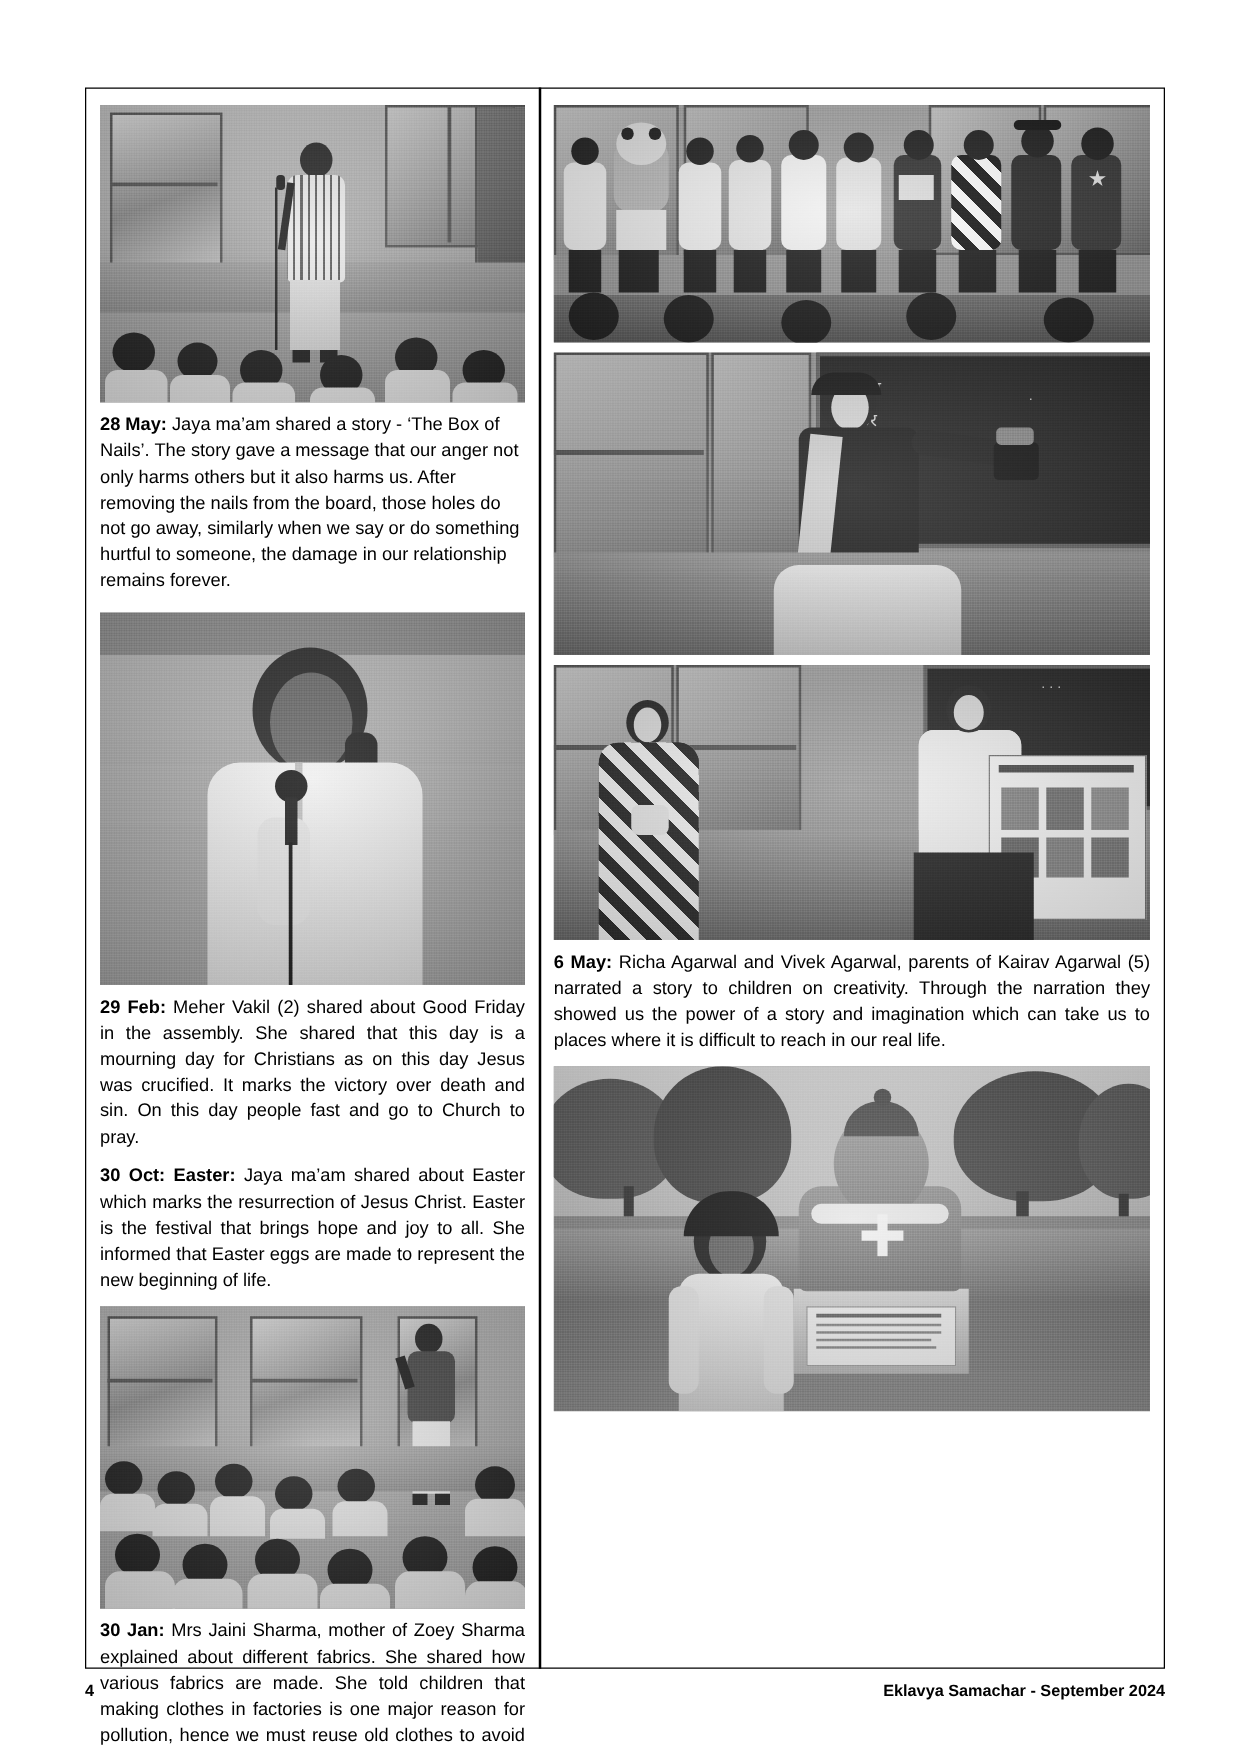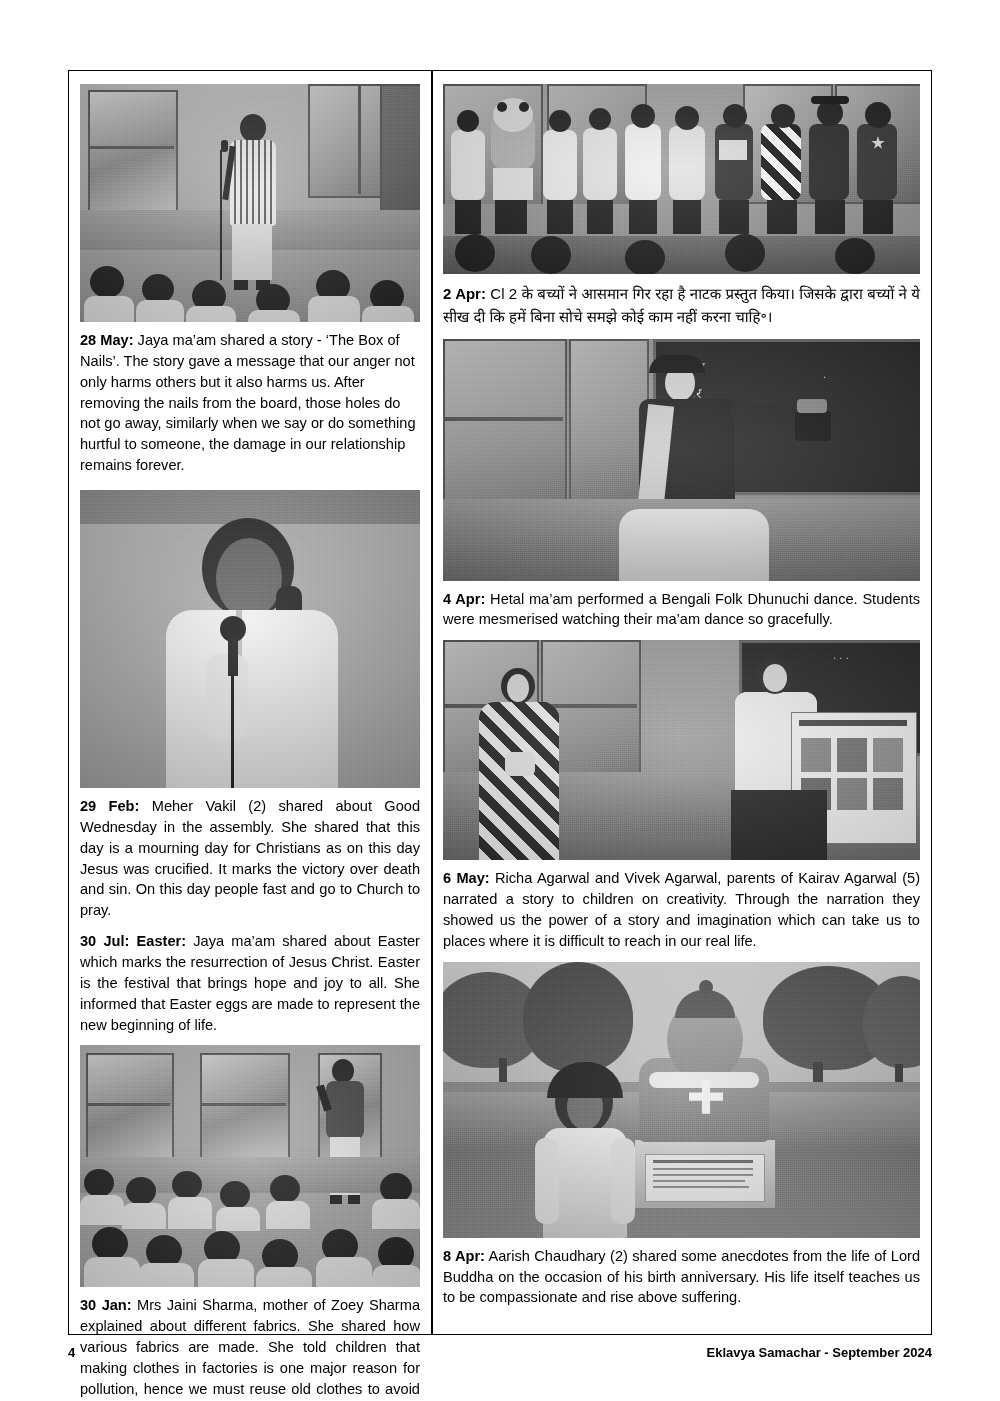--- a/index.html
+++ b/index.html
@@ -222,23 +222,23 @@
 
       <div class="fig light" style="left:126px;top:164px;width:42px;height:86px;background:#e2e2e2;border-radius:14px;"></div>
 
       <div class="fig dark round" style="left:140px;top:126px;width:26px;height:26px;background:#1e1e1e;"></div>
       <div class="fig dark" style="left:148px;top:148px;width:10px;height:38px;background:#232323;"></div>
       <div class="fig dark" style="left:151px;top:184px;width:3px;height:114px;background:#1a1a1a;"></div>
       <div class="grain"></div>
       <div class="vign"></div>
     </div>
 
-    <p class="cap"><span class="lead">29 Feb:</span><span> Meher Vakil (2) shared about Good Wednesday in the assembly. She shared that this day is a mourning day for Christians as on this day Jesus was crucified. It marks the victory over death and sin. On this day people fast and go to Church to pray.</span></p>
-
-    <p class="cap"><span class="lead">30 Jul: Easter:</span><span> Jaya ma’am shared about Easter which marks the resurrection of Jesus Christ. Easter is the  festival that brings hope and joy to all. She informed that Easter eggs are made to represent the new beginning of life.</span></p>
+    <p class="cap"><span class="lead">29 Feb:</span><span> Meher Vakil (2) shared about Good Friday in the assembly. She shared that this day is a mourning day for Christians as on this day Jesus was crucified. It marks the victory over death and sin. On this day people fast and go to Church to pray.</span></p>
+
+    <p class="cap"><span class="lead">30 Oct: Easter:</span><span> Jaya ma’am shared about Easter which marks the resurrection of Jesus Christ. Easter is the  festival that brings hope and joy to all. She informed that Easter eggs are made to represent the new beginning of life.</span></p>
 
     <div class="photo" style="height:242px;margin-top:6px;">
       <div class="sky" style="height:100%;background:linear-gradient(180deg,#b2b2b2 0%,#9b9b9b 100%);"></div>
       <div class="window" style="left:6px;top:8px;width:84px;height:104px;"></div>
       <div class="mullion" style="left:6px;top:58px;width:84px;height:3px;"></div>
       <div class="window" style="left:120px;top:8px;width:86px;height:104px;"></div>
       <div class="mullion" style="left:120px;top:58px;width:86px;height:3px;"></div>
       <div class="window" style="left:238px;top:8px;width:60px;height:104px;"></div>
 
       <div class="fig dark round" style="left:252px;top:14px;width:22px;height:24px;background:#2b2b2b;"></div>
@@ -340,21 +340,20 @@
 
       <div class="fig dark round" style="left:12px;top:150px;width:40px;height:38px;"></div>
       <div class="fig dark round" style="left:88px;top:152px;width:40px;height:38px;"></div>
       <div class="fig dark round" style="left:182px;top:156px;width:40px;height:36px;"></div>
       <div class="fig dark round" style="left:282px;top:150px;width:40px;height:38px;"></div>
       <div class="fig dark round" style="left:392px;top:154px;width:40px;height:36px;"></div>
       <div class="grain"></div>
       <div class="vign"></div>
     </div>
 
-    <p class="cap hindi"><span class="lead">2 Apr:</span><span> Cl 2 के बच्यों ने आसमान गिर रहा है नाटक प्रस्तुत किया। जिसके द्वारा बच्यों ने ये सीख दी कि हमें बिना सोचे समझे कोई काम नहीं करना चाहि॰।</span></p>
 
     <div class="photo" style="height:242px;margin-top:2px;">
       <div class="sky" style="height:100%;background:linear-gradient(180deg,#9f9f9f 0%,#8a8a8a 100%);"></div>
       <div class="window" style="left:0px;top:0px;width:120px;height:160px;background:linear-gradient(150deg,#d2d2d2,#7a7a7a);"></div>
       <div class="mullion" style="left:0px;top:78px;width:120px;height:4px;"></div>
       <div class="window" style="left:126px;top:0px;width:76px;height:160px;background:linear-gradient(150deg,#c6c6c6,#6f6f6f);"></div>
       <div class="blackboard" style="left:210px;top:0px;width:264px;height:150px;"></div>
       <div class="chalk" style="left:246px;top:18px;font-size:14px;">हम</div>
       <div class="chalk" style="left:242px;top:44px;font-size:14px;">कर</div>
       <div class="chalk" style="left:380px;top:30px;">.</div>
@@ -370,21 +369,20 @@
       <div class="fig mid" style="left:354px;top:60px;width:30px;height:14px;background:#8f8f8f;border-radius:4px;"></div>
 
       <div class="fig light" style="left:176px;top:172px;width:150px;height:70px;background:linear-gradient(180deg,#e6e6e6,#c9c9c9);border-radius:20px 20px 0 0;"></div>
       <div class="fig dark" style="left:176px;top:198px;width:150px;height:6px;background:#3a3a3a;"></div>
       <div class="fig mid" style="left:0;top:160px;right:0;height:82px;background:linear-gradient(180deg,#9a9a9a,#6f6f6f);"></div>
       <div class="fig light" style="left:176px;top:170px;width:150px;height:72px;background:linear-gradient(180deg,#e9e9e9,#cacaca);border-radius:20px 20px 0 0;"></div>
       <div class="grain"></div>
       <div class="vign"></div>
     </div>
 
-    <p class="cap"><span class="lead">4 Apr:</span><span> Hetal ma’am performed a Bengali Folk Dhunuchi dance. Students were mesmerised watching their ma’am dance so gracefully.</span></p>
 
     <div class="photo" style="height:220px;margin-top:2px;">
       <div class="sky" style="height:100%;background:linear-gradient(180deg,#a6a6a6 0%,#8f8f8f 100%);"></div>
       <div class="window" style="left:0px;top:0px;width:92px;height:132px;background:linear-gradient(150deg,#d4d4d4,#7f7f7f);"></div>
       <div class="mullion" style="left:0px;top:64px;width:92px;height:4px;"></div>
       <div class="window" style="left:98px;top:0px;width:96px;height:132px;background:linear-gradient(150deg,#c8c8c8,#737373);"></div>
       <div class="mullion" style="left:98px;top:64px;width:96px;height:4px;"></div>
       <div class="blackboard" style="left:296px;top:0px;width=0;width:180px;height:110px;"></div>
       <div class="chalk" style="left:390px;top:10px;">. . .</div>
 
@@ -462,21 +460,20 @@
       <div class="fig dark round" style="left:112px;top:108px;width:58px;height:64px;background:#2c2c2c;"></div>
       <div class="fig mid round" style="left:124px;top:122px;width:36px;height:46px;background:#6f6f6f;"></div>
       <div class="fig dark" style="left:104px;top:100px;width:76px;height:36px;border-radius:38px 38px 0 0;background:#1f1f1f;"></div>
       <div class="fig light" style="left:100px;top:166px;width:84px;height:110px;background:linear-gradient(180deg,#ededed,#cfcfcf);border-radius:16px 16px 0 0;"></div>
       <div class="fig light" style="left:92px;top:176px;width:24px;height:86px;background:#e3e3e3;border-radius:10px;"></div>
       <div class="fig light" style="left:168px;top:176px;width:24px;height:86px;background:#e0e0e0;border-radius:10px;"></div>
       <div class="grain"></div>
       <div class="vign"></div>
     </div>
 
-    <p class="cap"><span class="lead">8 Apr:</span><span> Aarish Chaudhary (2) shared some anecdotes from the life of Lord Buddha on the occasion of his birth anniversary. His life itself teaches us to be compassionate and rise above suffering.</span></p>
   </div>
 
   <div class="footer">
     <div class="pg">4</div>
     <div class="src">Eklavya Samachar - September 2024</div>
   </div>
 
 </div>
 
 </body></html>

